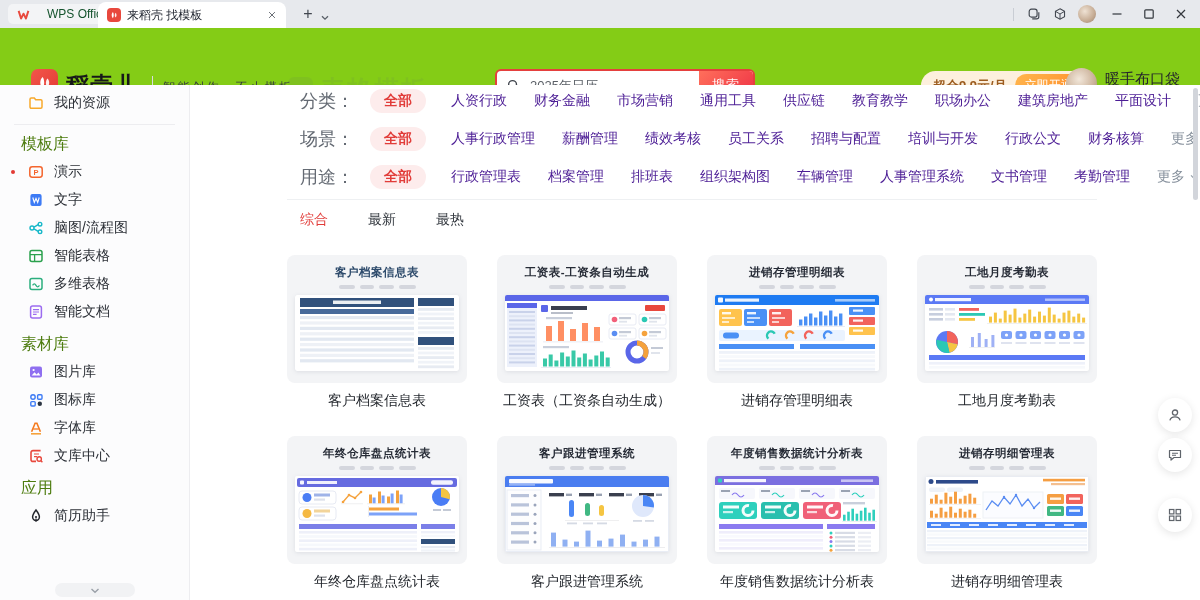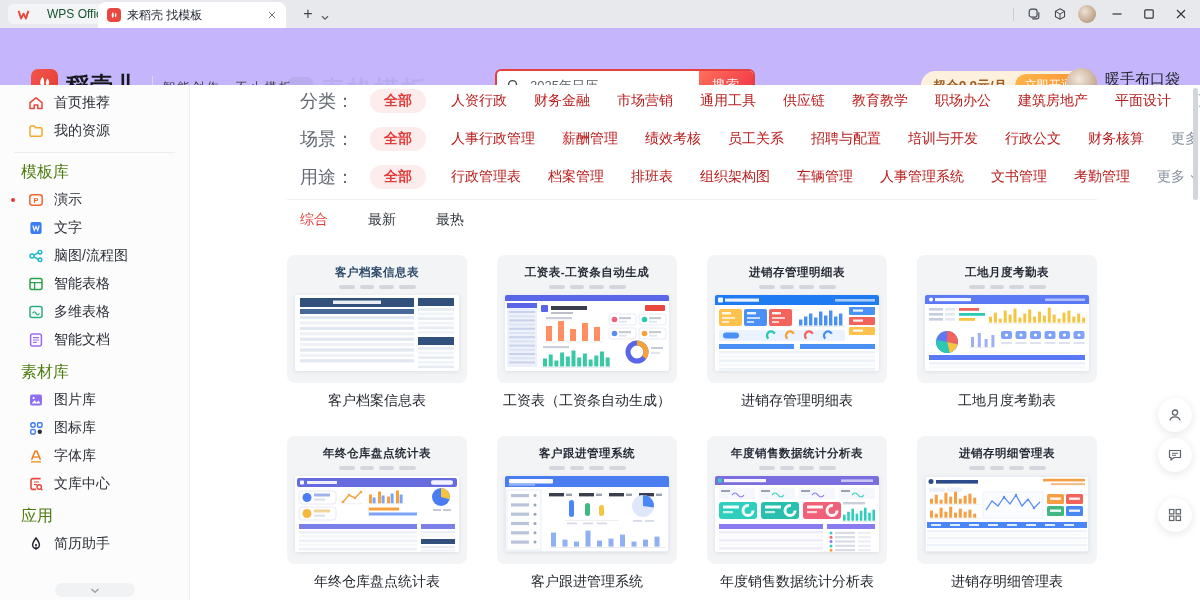--- a/index.html
+++ b/index.html
@@ -17,21 +17,21 @@
           justify-content:center;font-size:16px;color:#41464f}
   .tabdd{position:absolute;left:320px;top:9px}
   .tb-right{position:absolute;right:4px;top:0;height:28px;display:flex;align-items:center;gap:2px}
   .tb-sep{width:1px;height:13px;background:#c9cdd4;margin:0 6px}
   .tb-ic{width:24px;height:24px;display:flex;align-items:center;justify-content:center}
   .tb-avatar{width:18px;height:18px;border-radius:50%;margin:0 4px;
              background:radial-gradient(circle at 38% 35%,#efe2d4,#c5ab93 60%,#96old 100%);
              background:radial-gradient(circle at 38% 35%,#efe2d4,#c5ab93 60%,#967f6a)}
   .winbtn{width:30px;height:28px;display:flex;align-items:center;justify-content:center}
   
-  .header{position:absolute;left:0;top:28px;width:1200px;height:57px;background:#c4b5fd;box-shadow:0 1px 0 #f1f2f4}
+  .header{position:absolute;left:0;top:28px;width:1200px;height:57px;background:#84cc16;box-shadow:0 1px 0 #f1f2f4}
   .logo{position:absolute;left:31px;top:41px;width:27px;height:27px;border-radius:7px;
         background:linear-gradient(135deg,#f3564a,#e23a34);display:flex;align-items:center;justify-content:center}
   .brand{position:absolute;left:66px;top:42px;font-size:23px;font-weight:700;color:#17181a;letter-spacing:1px}
   .brand-sep{position:absolute;left:152px;top:48px;width:1px;height:15px;background:#d8dbe0}
   .tagline{position:absolute;left:163px;top:51px;font-size:12px;color:#33383f;letter-spacing:2.5px;font-weight:500}
   .watermark{position:absolute;left:288px;top:45px;display:flex;align-items:center;gap:7px;opacity:.10}
   .watermark .wsq{width:25px;height:25px;border-radius:6px;background:#5c6470}
   .watermark .wtx{font-size:25px;font-weight:700;color:#5c6470;letter-spacing:2px}
   .searchbox{position:absolute;left:495px;top:41px;width:260px;height:32px;border:2px solid #e5403e;
              border-radius:6px;background:#fff;display:flex;align-items:center;box-sizing:border-box;overflow:hidden}
@@ -63,21 +63,21 @@
   .sec-label{margin:9px 12px 3px 21px;font-size:16px;color:#4d7c0f}
   .nav-divider{margin:8px 14px 7px;height:1px;background:#ededf0}
   .collapse-btn{position:absolute;left:55px;bottom:3px;width:80px;height:14px;border-radius:7px;background:#f1f2f4;
                 display:flex;align-items:center;justify-content:center}
   
   .main{position:absolute;left:190px;top:85px;width:1010px;height:515px;background:#fff;overflow:hidden}
   .filter-row{position:absolute;left:110px;width:780px;height:28px;display:flex;align-items:center}
   .f-label{color:#646a73;font-size:18px;margin-right:16px;flex:none}
   .f-pill{background:#fdecec;color:#e13c39;font-weight:600;font-size:14px;padding:3px 14px;border-radius:14px;
           margin-right:25px;flex:none}
-  .f-item{font-size:14px;color:#b91c1c;margin-right:27px;flex:none;white-space:nowrap}
+  .f-item{font-size:14px;color:#4c1d95;margin-right:27px;flex:none;white-space:nowrap}
   .f-more{margin-left:auto;font-size:14px;color:#86909c;display:flex;gap:4px;align-items:center;flex:none}
   .divider-h{position:absolute;left:97px;top:114px;width:810px;height:1px;background:#eef0f2}
   .sort-row{position:absolute;left:110px;top:126px;display:flex;gap:40px;font-size:14px}
   .sort-item{color:#33383f}
   .sort-item.active{color:#e13c39}
   .grid{position:absolute;left:97px;top:170px;width:810px;display:grid;
         grid-template-columns:repeat(4,180px);column-gap:30px;row-gap:26px}
   .cell{width:180px}
   .card{width:180px;height:128px;border-radius:8px;background:#f3f4f6;overflow:hidden;padding-top:10px;box-sizing:border-box}
   .card-title{text-align:center;font-size:11.5px;font-weight:700;letter-spacing:.5px;color:#262b36}
@@ -197,28 +197,20 @@
       </span>
     </div>
   </div>
 </div>
 
 <div class="sidebar">
   <div id="sidebar-nav">
       <div class="nav-item">
         <span class="nav-ic">
           <svg width="16" height="16" viewBox="0 0 16 16">
-            <path d="M8 2.8 L14 7.6 V13.4 H9.8 V10 H6.2 V13.4 H2 V7.6 Z" fill="none" stroke="#e8483d" stroke-width="1.5" stroke-linejoin="round"></path>
-          </svg>
-        </span>
-        <span class="nav-label">首页推荐</span>
-      </div>
-      <div class="nav-item">
-        <span class="nav-ic">
-          <svg width="16" height="16" viewBox="0 0 16 16">
             <path d="M2 4.2 a1.2 1.2 0 0 1 1.2-1.2 h3.1 l1.4 1.8 h5.1 a1.2 1.2 0 0 1 1.2 1.2 v6 a1.2 1.2 0 0 1 -1.2 1.2 H3.2 A1.2 1.2 0 0 1 2 12 Z" fill="none" stroke="#f7a92c" stroke-width="1.5"></path>
           </svg>
         </span>
         <span class="nav-label">我的资源</span>
       </div>
       <div class="nav-divider"></div>
       <div class="sec-label">模板库</div>
       <div class="nav-item">
         <span class="nav-dot"></span>
         <span class="nav-ic">

